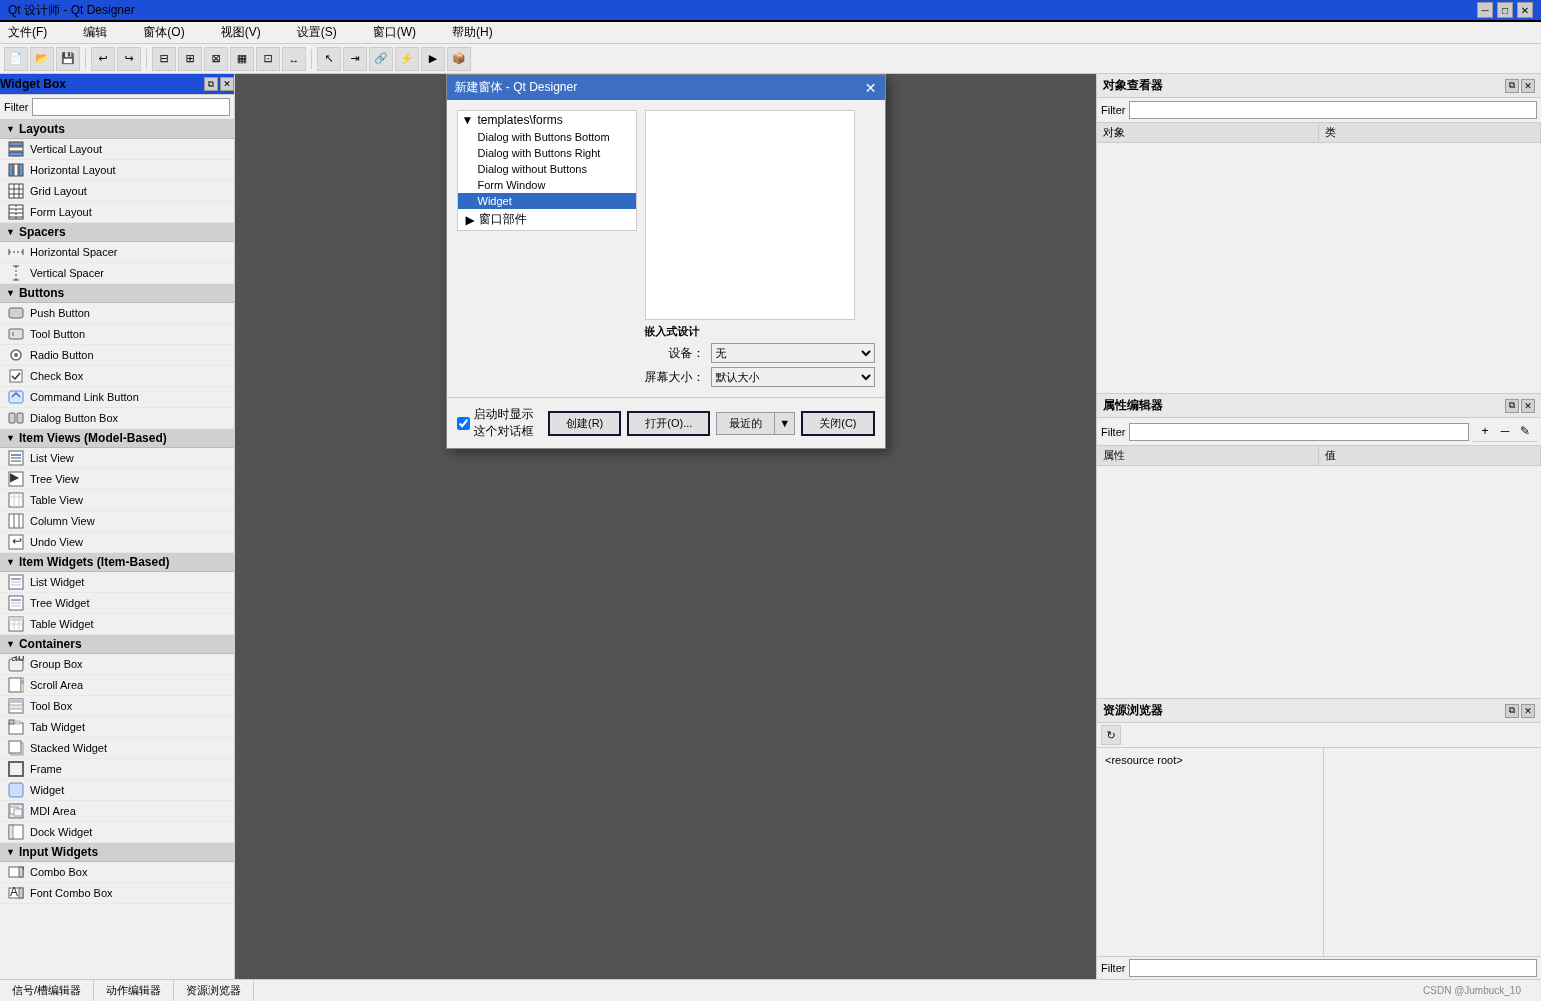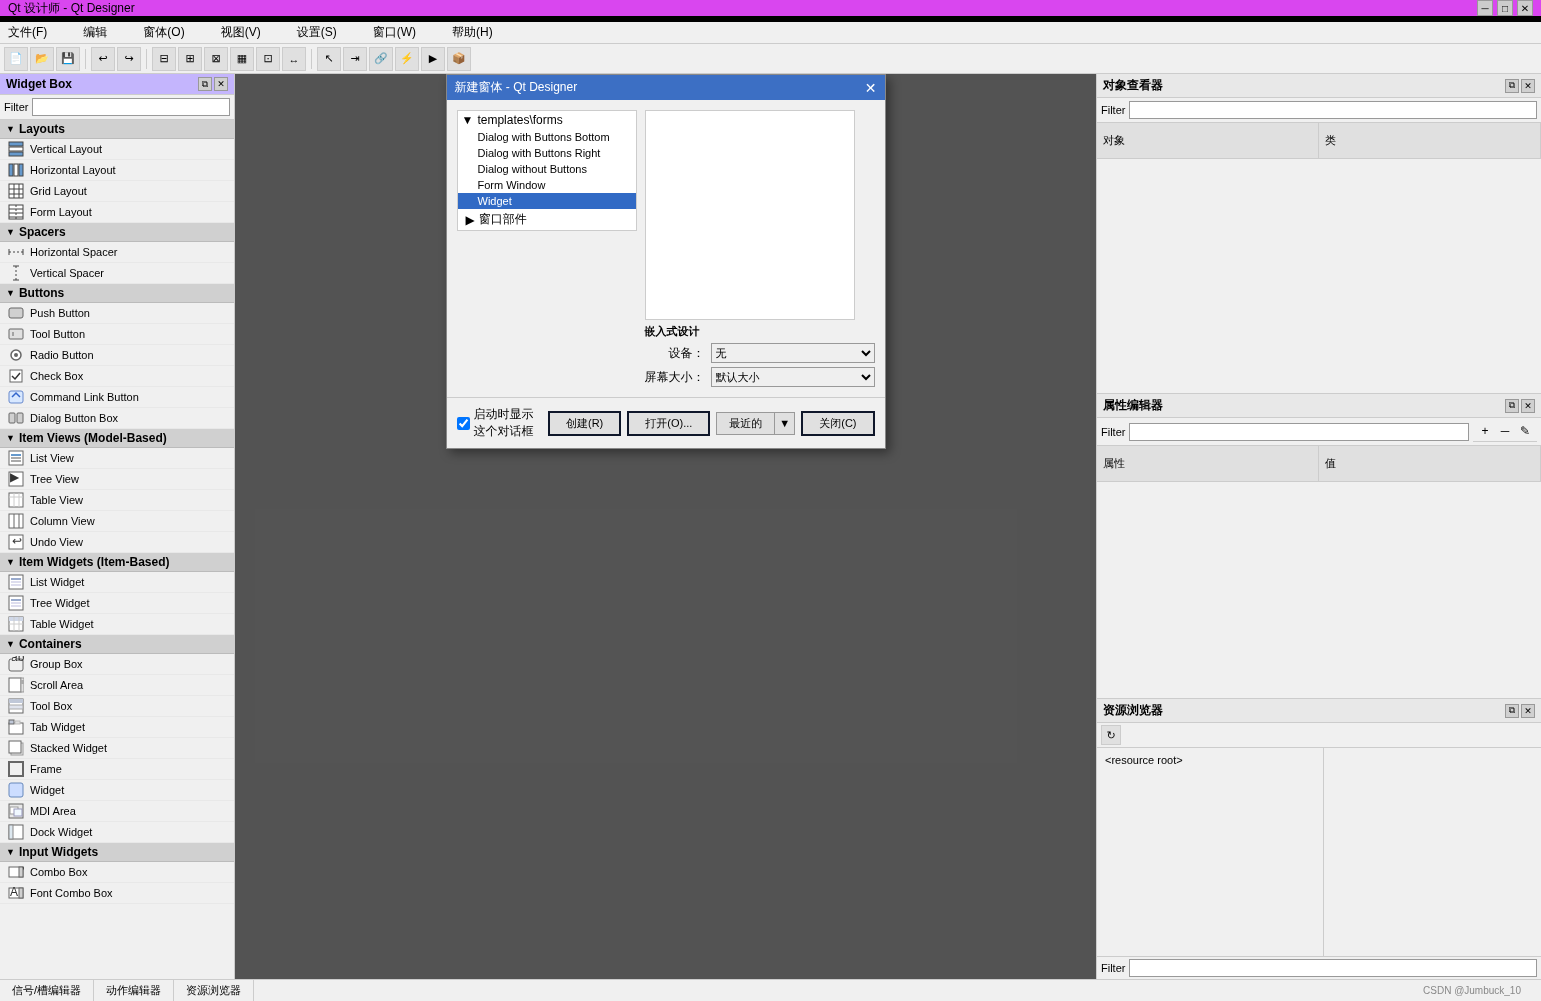--- a/index.html
+++ b/index.html
@@ -1,38 +1,38 @@
 <!DOCTYPE html>
 <html><head>
   <meta charset="utf-8">
   <style>
     * { box-sizing: border-box; margin: 0; padding: 0; font-family: 'SimSun', 'Microsoft YaHei', sans-serif; font-size: 12px; }
     body { background: #6d6d6d; width: 1541px; height: 1001px; overflow: hidden; display: flex; flex-direction: column; }
 
     
-    .titlebar { background: #d946ef; height: 22px; display: flex; align-items: center; justify-content: space-between; padding: 0 8px; border-bottom: 6px solid #000000; flex-shrink: 0; }
+    .titlebar { background: #1d4ed8; height: 22px; display: flex; align-items: center; justify-content: space-between; padding: 0 8px; border-bottom: 2px solid #000000; flex-shrink: 0; }
     .titlebar-title { font-size: 12px; color: #000; }
     .titlebar-controls { display: flex; gap: 4px; }
     .titlebar-btn { width: 16px; height: 16px; background: #ccc; border: 1px solid #999; cursor: pointer; display: flex; align-items: center; justify-content: center; font-size: 10px; }
 
     
     .menubar { background: #f0f0f0; height: 22px; display: flex; align-items: center; padding: 0 4px; border-bottom: 1px solid #ccc; flex-shrink: 0; gap: 28px; }
     .menubar-item { font-size: 12px; color: #000; cursor: pointer; padding: 2px 4px; }
 
     
     .toolbar { background: #f0f0f0; height: 30px; display: flex; align-items: center; padding: 0 4px; border-bottom: 1px solid #ccc; flex-shrink: 0; gap: 2px; }
     .toolbar-btn { width: 24px; height: 24px; background: #e0e0e0; border: 1px solid #ccc; cursor: pointer; display: flex; align-items: center; justify-content: center; font-size: 11px; }
     .toolbar-separator { width: 1px; height: 20px; background: #ccc; margin: 0 3px; }
 
     
     .main-area { display: flex; flex: 1; overflow: hidden; }
 
     
     .widget-box { width: 235px; background: #f0f0f0; border-right: 1px solid #ccc; display: flex; flex-direction: column; flex-shrink: 0; }
-    .panel-header { background: #c4b5fd; padding: 3px 6px; display: flex; align-items: center; justify-content: space-between; border-bottom: 1px solid #ccc; }
+    .panel-header { background: #1d4ed8; padding: 3px 0; display: flex; align-items: center; justify-content: space-between; border-bottom: 1px solid #ccc; }
     .panel-title { font-size: 12px; font-weight: bold; }
     .panel-header-btns { display: flex; gap: 2px; }
     .panel-header-btn { width: 14px; height: 14px; background: #d0d0d0; border: 1px solid #999; cursor: pointer; font-size: 9px; display: flex; align-items: center; justify-content: center; }
     .filter-row { padding: 3px 4px; display: flex; align-items: center; gap: 4px; border-bottom: 1px solid #ccc; }
     .filter-label { font-size: 11px; }
     .filter-input { flex: 1; height: 18px; border: 1px solid #999; font-size: 11px; padding: 0 2px; }
     .widget-list { flex: 1; overflow-y: auto; }
     .section-header { background: #d0d0d0; padding: 2px 6px; font-size: 11px; font-weight: bold; cursor: pointer; display: flex; align-items: center; gap: 4px; border-bottom: 1px solid #bbb; }
     .section-arrow { font-size: 9px; }
     .widget-item { display: flex; align-items: center; gap: 6px; padding: 2px 8px; cursor: pointer; border-bottom: 1px solid #e8e8e8; }
@@ -43,21 +43,21 @@
     .canvas-area { flex: 1; background: #787878; position: relative; }
 
     
     .right-panels { width: 445px; display: flex; flex-direction: column; flex-shrink: 0; }
     .object-inspector { height: 320px; background: #f0f0f0; border-left: 1px solid #ccc; border-bottom: 1px solid #ccc; display: flex; flex-direction: column; }
     .property-editor { flex: 1; background: #f0f0f0; border-left: 1px solid #ccc; border-bottom: 1px solid #ccc; display: flex; flex-direction: column; }
     .resource-browser { height: 280px; background: #f0f0f0; border-left: 1px solid #ccc; display: flex; flex-direction: column; }
 
     .panel-content { flex: 1; overflow: hidden; }
     .table-header { display: flex; background: #e0e0e0; border-bottom: 1px solid #ccc; }
-    .table-col { flex: 1; padding: 10px 6px; font-size: 11px; border-right: 1px solid #ccc; }
+    .table-col { flex: 1; padding: 2px 6px; font-size: 11px; border-right: 1px solid #ccc; }
 
     
     .bottom-bar { height: 22px; background: #f0f0f0; border-top: 1px solid #ccc; display: flex; align-items: center; flex-shrink: 0; }
     .bottom-tab { padding: 2px 12px; font-size: 11px; border-right: 1px solid #ccc; cursor: pointer; height: 100%; display: flex; align-items: center; }
     .watermark { margin-left: auto; padding-right: 20px; font-size: 10px; color: #888; }
 
     
     .modal-overlay { position: absolute; top: 0; left: 0; right: 0; bottom: 0; background: rgba(0,0,0,0.3); display: flex; align-items: flex-start; justify-content: center; z-index: 100; }
     .modal { background: #f0f0f0; border: 1px solid #888; box-shadow: 4px 4px 10px rgba(0,0,0,0.4); width: 440px; }
     .modal-titlebar { background: #3c6fc4; color: white; padding: 4px 8px; display: flex; align-items: center; justify-content: space-between; }

